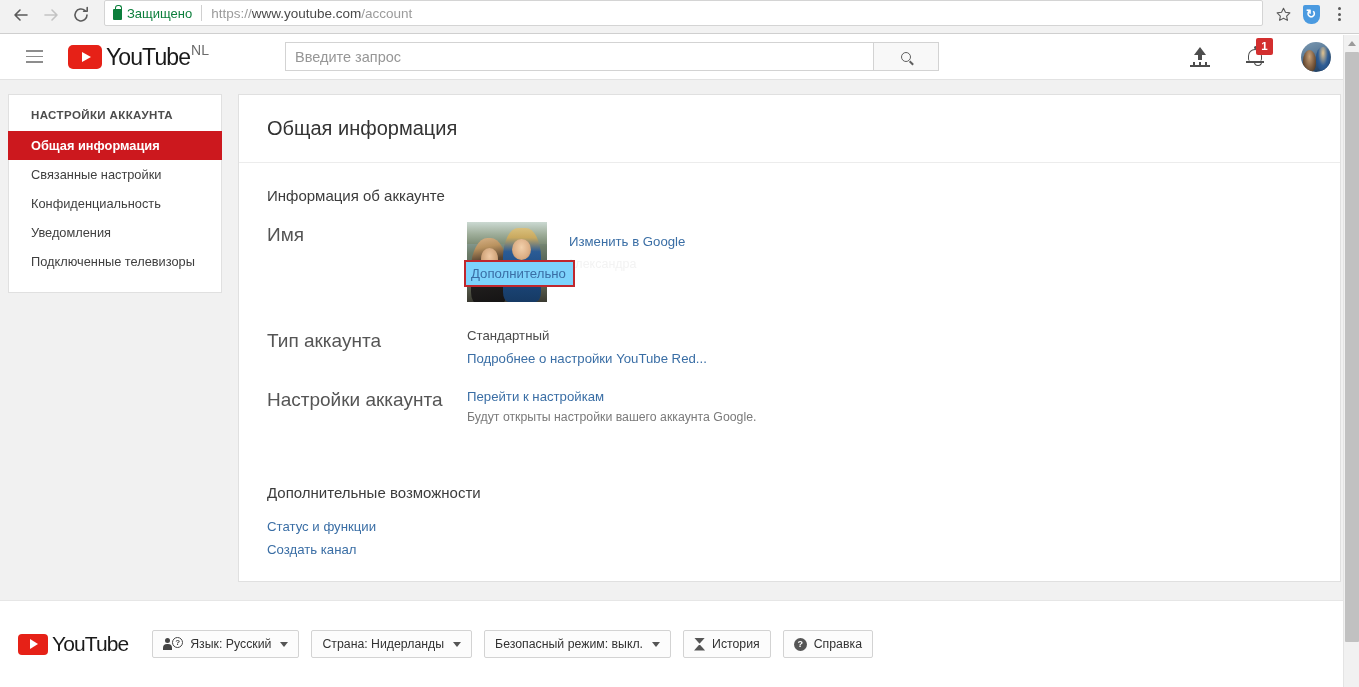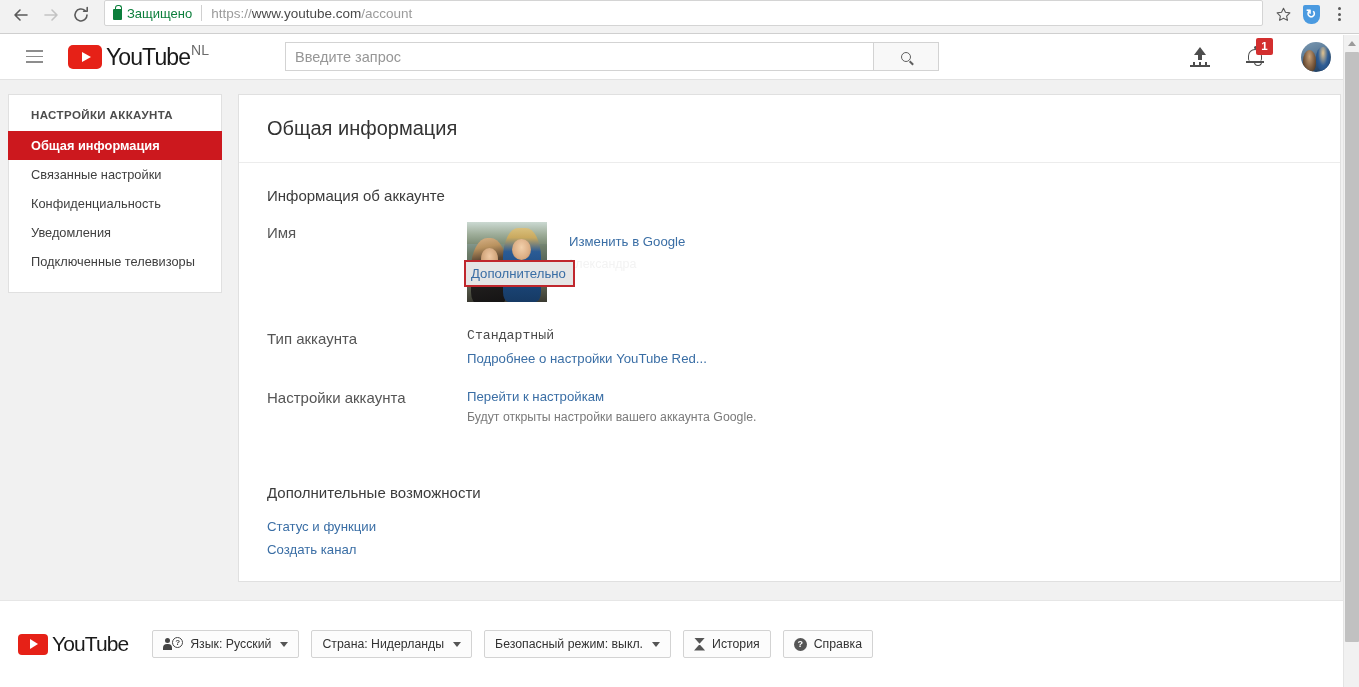--- a/index.html
+++ b/index.html
@@ -317,21 +317,21 @@
     font-weight: normal;
   }
   .row {
     display: flex;
     padding: 0 0 0 28px;
     margin-bottom: 20px;
     align-items: flex-start;
   }
   .row-label {
     width: 200px;
-    font-size: 15px;
+    font-size: 19px;
     color: #555555;
     flex: 0 0 auto;
     padding-top: 2px;
   }
   .row-value { flex: 1 1 auto; position: relative; }
   .profile-photo {
     width: 80px; height: 80px;
     overflow: hidden;
     position: relative;
     background: linear-gradient(175deg, #bcd0d9 0%, #91a8a6 18%, #6f7f6b 36%, #4d5a51 60%, #2e332c 100%);
@@ -385,27 +385,26 @@
     position: absolute; left: 100px; top: 35px;
     font-size: 12.5px;
     color: #f3f3f3;
     white-space: nowrap;
   }
   .more-highlight {
     position: absolute;
     left: -3px; top: 38px;
     border: 2.5px solid #c0272d;
     padding: 2px 7px 3px 5px;
-    background: #e5e5e5;
+    background: #7dd3fc;
   }
   .standard-text {
     font-size: 13.2px;
     color: #4a4a4a;
     margin-bottom: 6px;
-    font-family: Liberation Mono, monospace;
   }
   .sub-note {
     font-size: 12.3px;
     color: #7a7a7a;
     margin-top: 5px;
   }
   .divider-space { height: 22px; }
   .extra-title {
     font-size: 15px;
     color: #3c3c3c;

